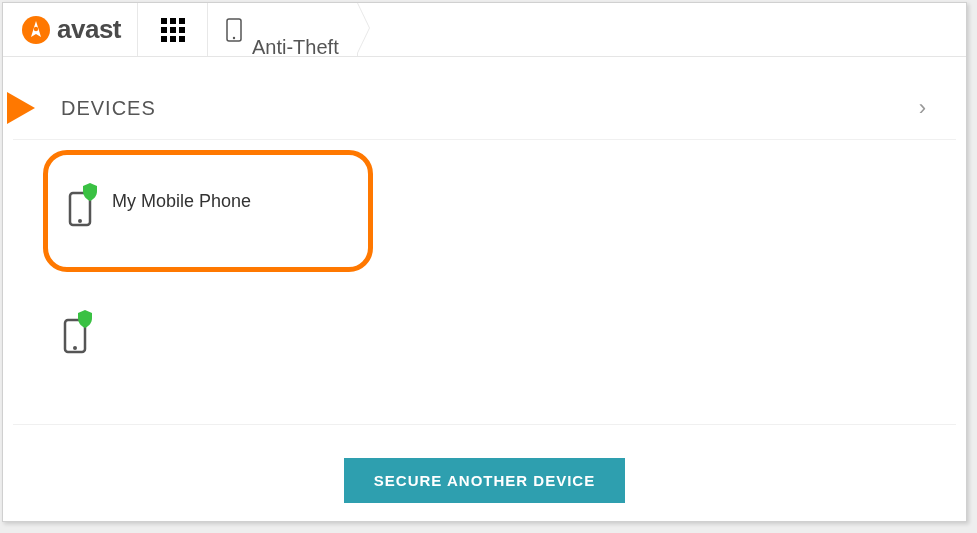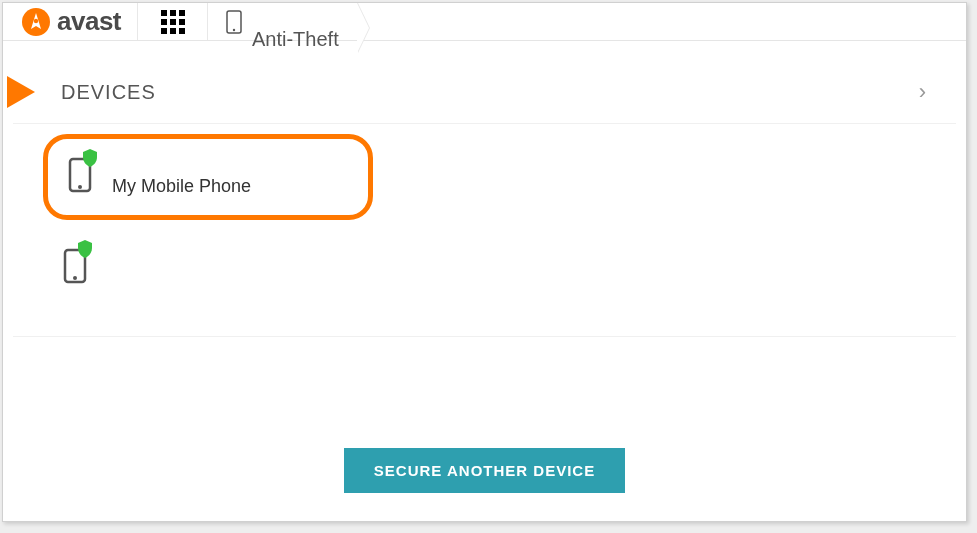--- a/index.html
+++ b/index.html
@@ -16,21 +16,21 @@
       box-shadow: 2px 2px 4px rgba(0,0,0,0.15);
       width: 965px;
       height: 520px;
       margin: 2px;
       position: relative;
     }
     
     .header {
       display: flex;
       align-items: stretch;
-      height: 38px;
+      height: 54px;
       border-bottom: 1px solid #e5e5e5;
     }
     .logo {
       display: flex;
       align-items: center;
       padding: 0 16px;
       border-right: 1px solid #e8e8e8;
     }
     .logo svg { display: block; }
     .logo-text {
@@ -112,40 +112,40 @@
       margin-left: auto;
       font-size: 22px;
       color: #999;
     }
     .device-list {
       padding: 10px 0 30px 30px;
       border-bottom: 1px solid #f0f0f0;
     }
     .device-item {
       display: flex;
-      align-items: flex-end;
-      padding: 18px 20px;
+      align-items: flex-start;
+      padding: 36px 20px;
       width: 330px;
       cursor: pointer;
     }
     .device-item.highlighted {
       border: 5px solid #ff7800;
       border-radius: 24px;
       margin-bottom: 10px;
     }
     .phone-icon { position: relative; }
     .shield-badge { position: absolute; top: -8px; right: -6px; }
     .device-label {
       font-size: 18px;
       color: #333;
       margin-left: 20px;
     }
     .footer {
       position: absolute;
-      bottom: 28px;
+      bottom: 18px;
       left: 0; right: 0;
       display: flex;
       justify-content: center;
     }
     .secure-btn {
       background: #2e9faf;
       color: #fff;
       border: none;
       padding: 14px 30px;
       font-size: 15px;

